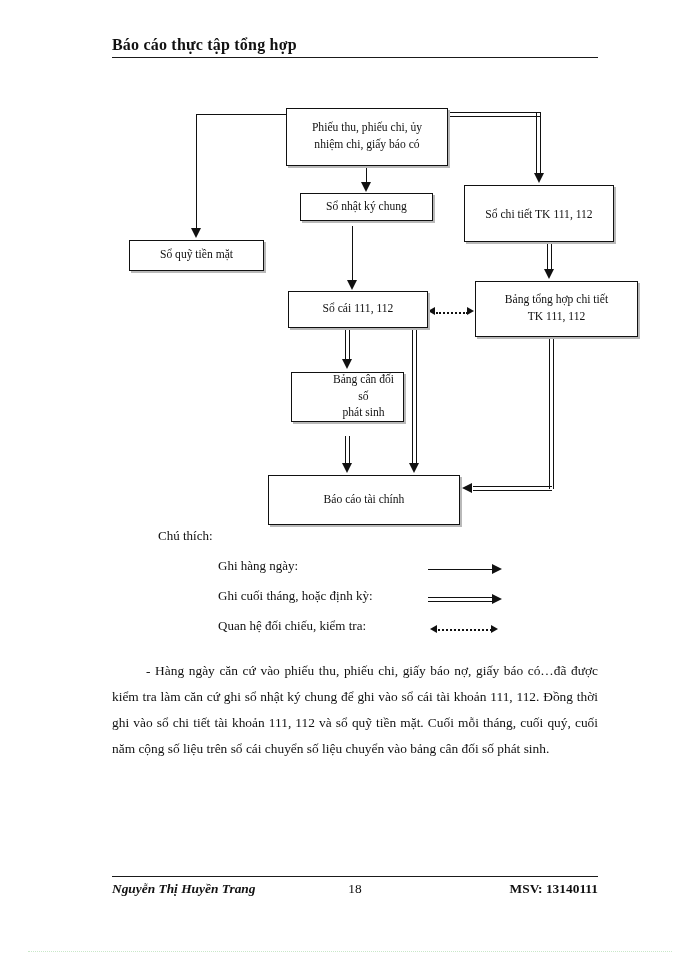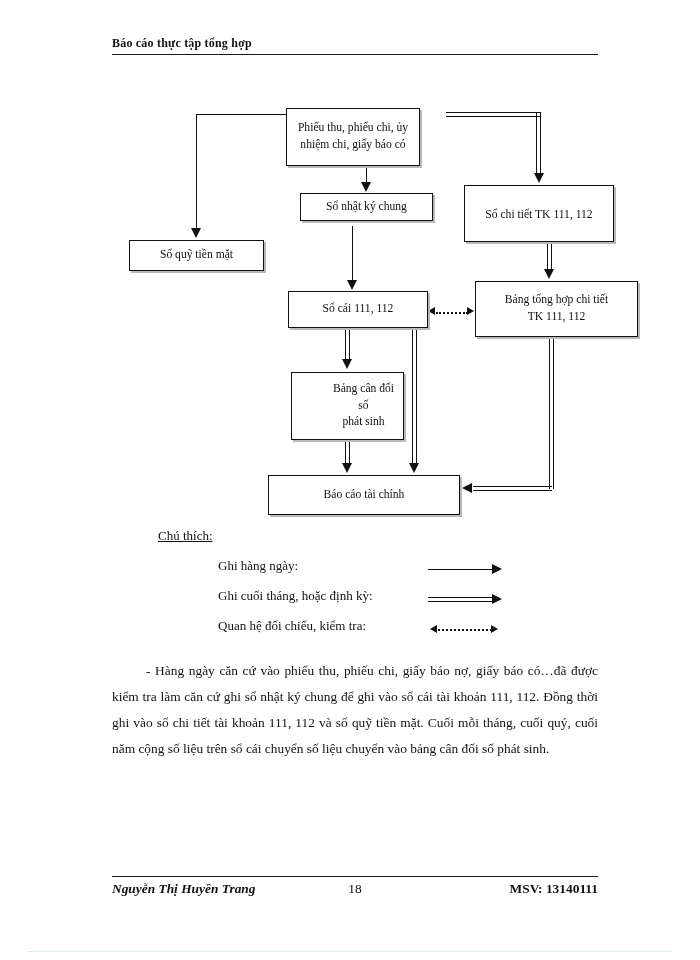--- a/index.html
+++ b/index.html
@@ -25,21 +25,21 @@
 
   
   .header {
     position: absolute;
     left: 112px;
     top: 36px;
     width: 486px;
   }
   .header-title {
     font-weight: bold;
-    font-size: 12px;
+    font-size: 16px;
     letter-spacing: .2px;
     padding-bottom: 3px;
     white-space: nowrap;
   }
   .header-rule {
     border-bottom: 1.6px solid #1a1a1a;
     width: 486px;
   }
 
   
@@ -152,21 +152,20 @@
     left: 0;
     top: 520px;
     width: 700px;
     height: 130px;
     font-size: 13px;
   }
   .legend-title {
     position: absolute;
     left: 158px;
     top: 8px;
-    text-decoration: underline;
   }
   .legend-row {
     position: absolute;
     left: 218px;
     white-space: nowrap;
   }
   .legend-sample {
     position: absolute;
     height: 14px;
   }
@@ -229,21 +228,21 @@
 <div class="page">
 
   <div class="header">
     <div class="header-title">Báo cáo thực tập tổng hợp</div>
     <div class="header-rule"></div>
   </div>
 
 
   <div class="chart">
 
-    <div class="node" style="left:286px; top:8px; width:134px; height:58px;justify-content:center;">
+    <div class="node" style="left:286px; top:8px; width:162px; height:58px;justify-content:center;">
       <span class="node-label" style="white-space:pre-line;">Phiếu thu, phiếu chi, ủy
 nhiệm chi, giấy báo có</span>
     </div>
 
     <div class="node" style="left:300px; top:93px; width:133px; height:28px;">
       <span class="node-label">Sổ nhật ký chung</span>
     </div>
 
     <div class="node top-align" style="left:464px; top:85px; width:150px; height:57px;">
       <span class="node-label">Sổ chi tiết TK 111, 112</span>
@@ -255,26 +254,26 @@
 
     <div class="node" style="left:288px; top:191px; width:140px; height:37px;">
       <span class="node-label">Sổ cái 111, 112</span>
     </div>
 
     <div class="node" style="left:475px; top:181px; width:163px; height:56px;">
       <span class="node-label" style="white-space:pre-line;">Bảng tổng hợp chi tiết
 TK 111, 112</span>
     </div>
 
-    <div class="node" style="left:291px; top:272px; width:113px; height:68px;padding-left:36px;">
+    <div class="node" style="left:291px; top:272px; width:113px; height:50px;padding-left:36px;">
       <span class="node-label" style="white-space:pre-line;">Bảng cân đối số
 phát sinh</span>
     </div>
 
-    <div class="node" style="left:268px; top:375px; width:192px; height:40px;">
+    <div class="node" style="left:268px; top:375px; width:192px; height:50px;">
       <span class="node-label">Báo cáo tài chính</span>
     </div>
 
     <div class="ln h" style="left:196px; top:14px; width:92px;"></div>
     <div class="ln v" style="left:196px; top:14px; height:115px;"></div>
     <div class="ah down" style="left:191px; top:128px;"></div>
 
     <div class="ln v" style="left:366px; top:66px; height:17px;"></div>
     <div class="ah down" style="left:361px; top:82px;"></div>
 

